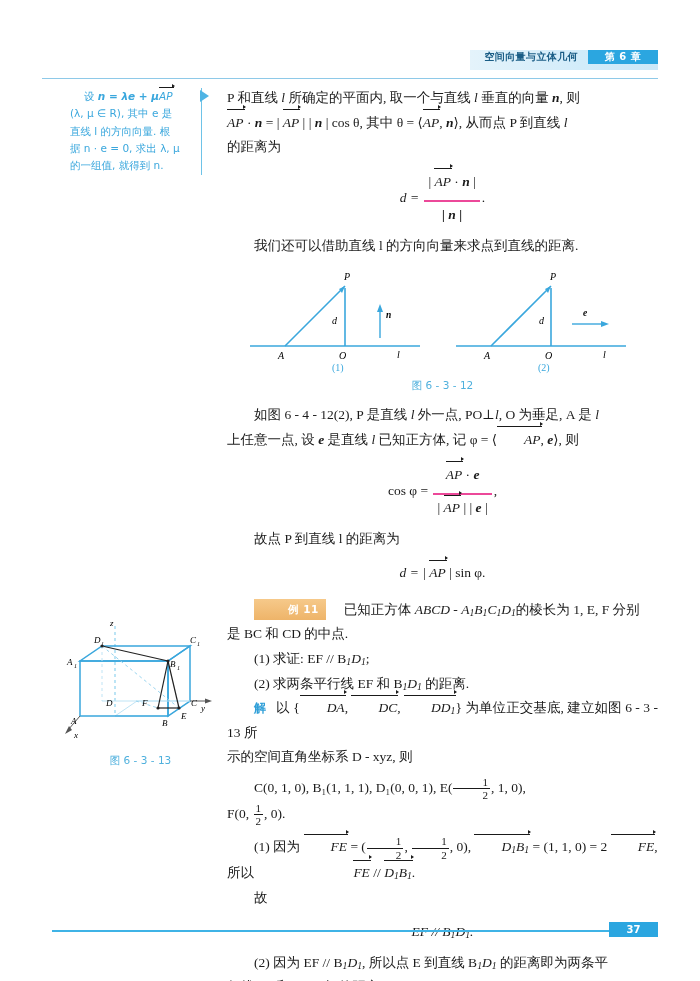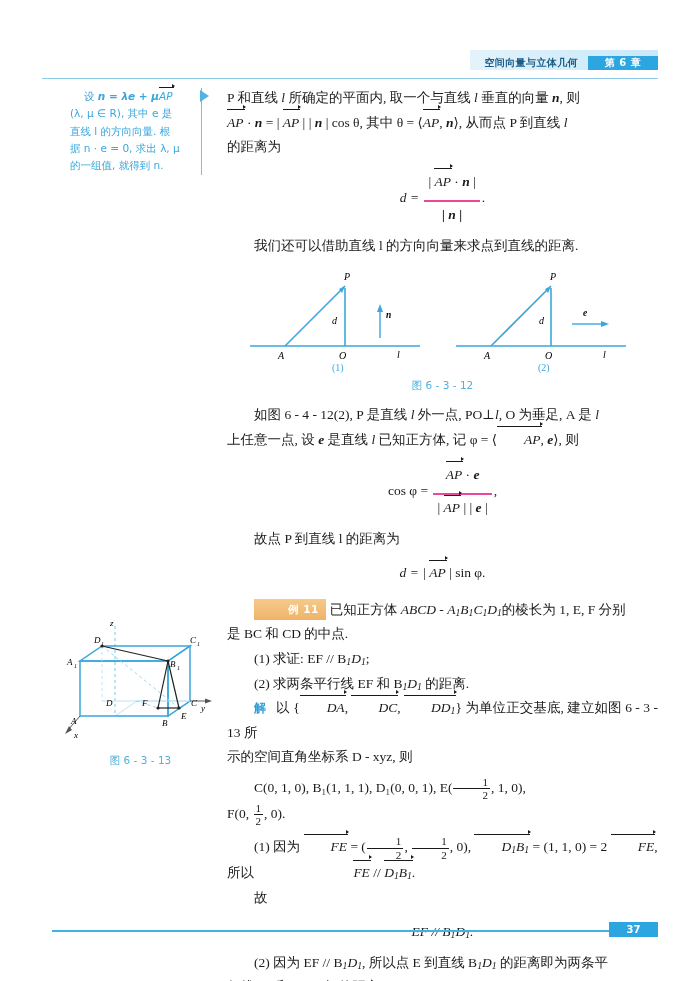--- a/index.html
+++ b/index.html
@@ -12,21 +12,21 @@
     overflow:hidden;
   }
   .page{position:absolute;inset:0;}
 
   
   .header{
     position:absolute;left:0;right:0;top:50px;height:22px;
   }
   .header-band{
     position:absolute;right:42px;top:0;
-    display:flex;align-items:flex-end;height:20px;
+    display:flex;align-items:flex-start;height:20px;
     background:linear-gradient(90deg,#e4f3fb 0%,#d2ecfa 60%,#cbe8f8 100%);
   }
   .header-title{
     display:flex;align-items:center;
     padding:0 10px 0 14px;
     font-family:"DejaVu Sans","Liberation Sans",sans-serif;
     font-size:10px;font-weight:bold;color:#1a5d86;
     letter-spacing:.4px;
   }
   .chapter-badge{
@@ -118,21 +118,21 @@
   .sfrac .num{display:block;border-bottom:1px solid #1a1a1a;padding:0 2px;}
   .sfrac .den{display:block;padding:0 2px;}
 
   
   .ex-badge{
     display:inline-block;
     background:linear-gradient(180deg,#f6c98a,#eeb469);
     color:#ffffff;
     font-family:"DejaVu Sans","Liberation Sans",sans-serif;
     font-size:10.5px;font-weight:bold;
-    padding:1px 7px;margin-right:4px;
+    padding:1px 7px;margin-right:18px;
     vertical-align:1px;letter-spacing:.5px;
   }
   .solve{
     color:#2f9fd8;font-weight:bold;
     font-family:"DejaVu Sans","Liberation Sans",sans-serif;
     font-size:12px;margin-right:10px;
   }
 
   
   .fig-cap{

